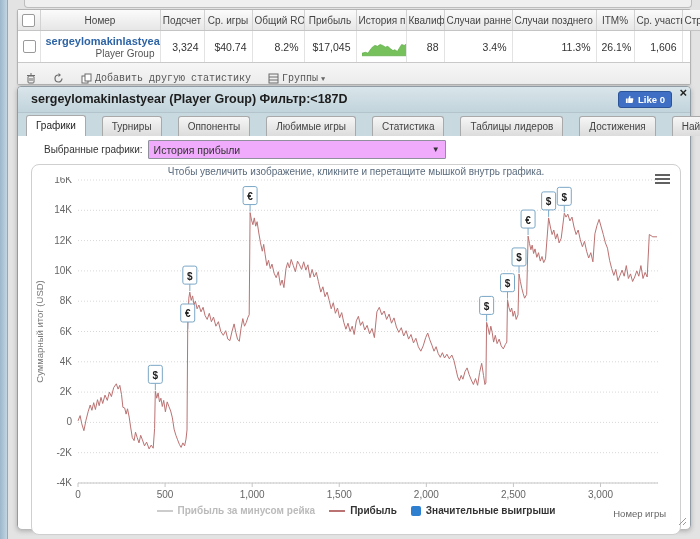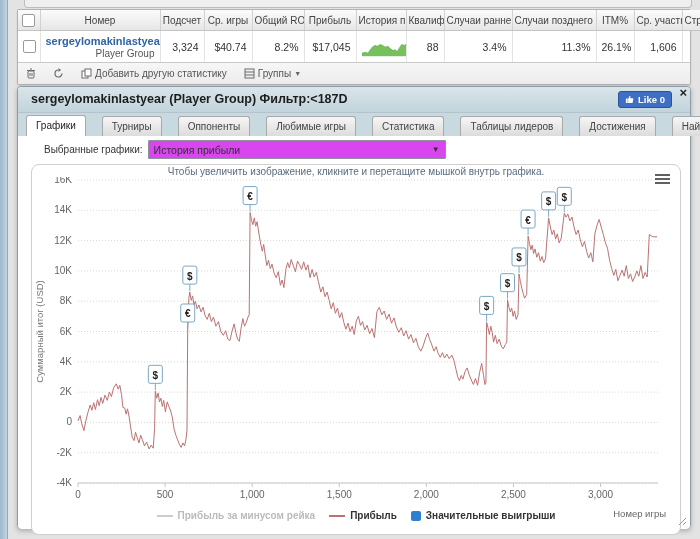--- a/index.html
+++ b/index.html
@@ -17,50 +17,50 @@
        border-bottom:1px solid #c4c4c4;font-weight:normal;color:#444;height:20px;
        overflow:hidden;white-space:nowrap;text-align:center;padding:0 2px;}
   table.stats td{border-right:1px solid #e3e3e3;height:31px;overflow:hidden;white-space:nowrap;
        padding:0 5px;text-align:right;font-size:10.5px;color:#333;}
   td.player-cell{text-align:left;}
   .player-link{color:#2e64a5;font-weight:bold;font-size:11px;text-decoration:none;display:block;line-height:12px;}
   .player-sub{color:#555;font-size:10px;line-height:11px;}
   .cbx{width:11px;height:11px;border:1px solid #9a9a9a;background:#fff;border-radius:2px;margin:0 auto;}
   .spark{display:block;margin:2px auto 0 auto;}
   .toolbar{height:21px;background:linear-gradient(#f6f6f6,#ececec);border-top:1px solid #c9c9c9;
-       display:flex;align-items:center;gap:17px;padding:0 8px;font-size:10px;color:#555;}
+       display:flex;align-items:flex-end;gap:17px;padding:0 8px;font-size:10px;color:#555;font-family:Liberation Mono, monospace;}
   .toolbar .tb-item{display:flex;align-items:center;gap:3px;cursor:pointer;}
   .caret{font-size:7px;color:#666;}
   
   .panel{position:absolute;left:17px;top:86px;width:672px;height:441px;background:#fff;
        border:1px solid #8f9ca4;border-radius:4px;box-shadow:0 2px 5px rgba(0,0,0,.25);}
   .panel-header{position:relative;height:25px;background:linear-gradient(#d9e5ea,#c2d4dc);
        border-radius:4px 4px 0 0;border-bottom:1px solid #b3c4cc;}
   .panel-title{position:absolute;left:13px;top:5px;font-size:12.5px;font-weight:bold;color:#1d1d1d;}
   .like-btn{position:absolute;right:18px;top:4px;height:15px;padding:0 6px;background:#3e6fc4;
        border:1px solid #2c5499;border-radius:3px;color:#fff;font-size:9.5px;font-weight:bold;
        display:flex;align-items:center;gap:4px;cursor:pointer;}
   .panel-close{position:absolute;right:3px;top:-1px;font-size:13px;font-weight:bold;color:#222;cursor:pointer;line-height:13px;}
   .tabs{height:23px;background:#c9d9e0;display:flex;align-items:flex-end;padding-left:8px;gap:16px;}
   .tab{font-size:10px;color:#444;background:linear-gradient(#f6f6f6,#dcdcdc);
        border:1px solid #a9a9a9;border-bottom:none;border-radius:3px 3px 0 0;
        padding:4px 9px 4px 9px;cursor:pointer;white-space:nowrap;}
   .tab.active{background:#fff;color:#222;position:relative;top:0px;padding-bottom:5px;}
   .panel-body{background:#fff;border-radius:0 0 4px 4px;position:relative;height:393px;}
   .controls{display:flex;align-items:center;gap:5px;padding:4px 0 2px 26px;font-size:10px;color:#333;}
-  .select-box{width:286px;height:17px;border:1px solid #8f8f9d;background:#d946ef;border-radius:1px;
+  .select-box{width:286px;height:17px;border:1px solid #8f8f9d;background:#f0abfc;border-radius:1px;
        display:flex;align-items:center;justify-content:space-between;padding:0 5px;font-size:10.5px;cursor:pointer;}
   .select-box .sel-caret{font-size:8px;color:#333;}
   
   .chart-box{position:relative;margin:3px 9px 0 13px;height:369px;border:1px solid #cfcfcf;border-radius:8px;background:#fff;}
   .chart-title{margin-top:4px;text-align:center;font-size:13.5px;color:#3e576f;}
   .chart-subtitle{text-align:center;font-size:10px;color:#5a6b7d;margin-top:1px;}
   .burger{position:absolute;right:10px;top:9px;width:15px;cursor:pointer;}
   .burger div{height:2px;background:#616161;margin-bottom:2px;}
-  .legend-row{position:relative;height:16px;display:flex;align-items:flex-end;justify-content:center;gap:14px;font-size:10px;}
+  .legend-row{position:relative;height:16px;display:flex;align-items:flex-start;justify-content:center;gap:14px;font-size:10px;}
   .leg-item{display:flex;align-items:center;gap:5px;cursor:pointer;}
   .leg-line{display:inline-block;width:16px;height:2px;}
   .leg-box{display:inline-block;width:10px;height:10px;border-radius:2px;}
   .leg-label{font-weight:bold;color:#333;}
   .leg-item.disabled .leg-label{color:#bbb;font-weight:bold;}
   .xaxis-title{position:absolute;right:14px;top:3px;font-size:9.5px;color:#666;font-weight:normal;}
   .resize-handle{position:absolute;right:3px;bottom:2px;}
   svg text{font-family:"Liberation Sans","DejaVu Sans",sans-serif;}
 </style>
 </head>

